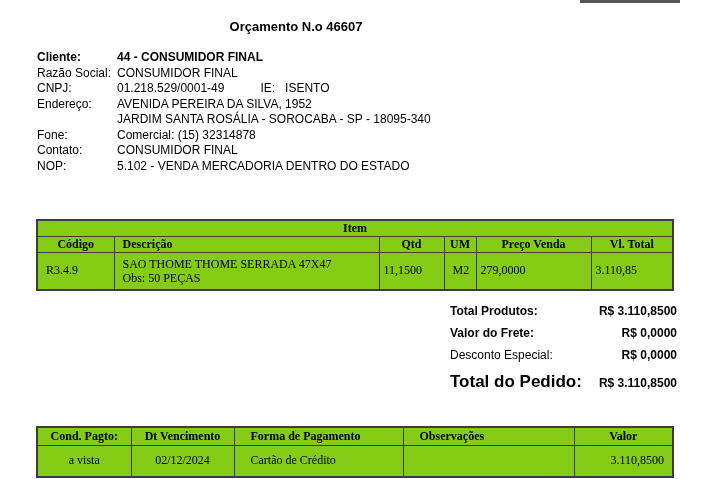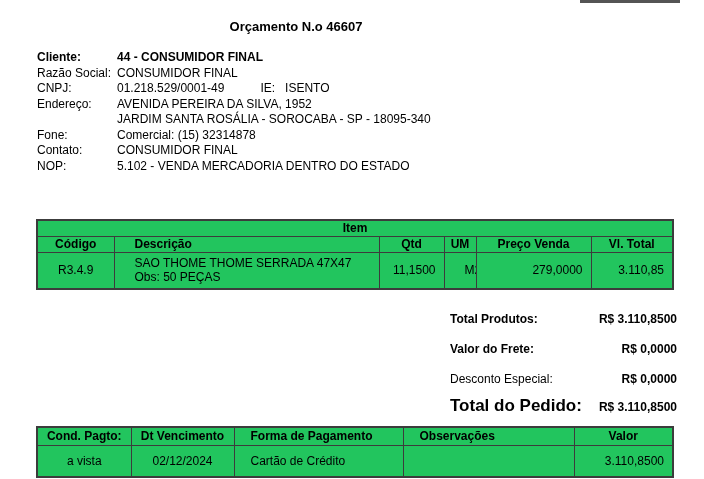--- a/index.html
+++ b/index.html
@@ -20,38 +20,38 @@
     text-align: center; font-size: 13px; font-weight: bold;
   }
   
   .client-info { position: absolute; left: 37px; top: 50px; width: 620px; }
   .client-row { display: flex; height: 15.5px; font-size: 12px; line-height: 15.5px; }
   .client-row .lbl { width: 80px; flex: 0 0 80px; }
   .client-row.bold .lbl, .client-row.bold .val { font-weight: bold; }
   .client-row .ie-lbl { margin-left: 36px; }
   .client-row .ie-val { margin-left: 10px; }
   
-  table { border-collapse: collapse; table-layout: fixed; position: absolute; left: 36px; background: #22c55e; }
+  table { border-collapse: collapse; table-layout: fixed; position: absolute; left: 36px; background: #84cc16; font-family: Liberation Serif, serif; }
   table, th, td { border: 1px solid #3c3c3c; }
   table { border-width: 2px; }
   th, td { font-size: 12px; overflow: hidden; white-space: nowrap; }
   .item-table { top: 219px; width: 636px; }
   .item-table th { font-weight: bold; height: 16px; text-align: center; padding: 0 4px; }
-  .item-table th.left, .item-table td.left { text-align: left; padding-left: 20px; }
+  .item-table th.left, .item-table td.left { text-align: left; padding-left: 8px; }
   .item-table td { height: 37px; vertical-align: middle; padding: 2px 4px; }
-  .item-table td.right { text-align: right; padding-right: 8px; }
+  .item-table td.right { text-align: left; padding-right: 8px; }
   .desc-line { display: block; line-height: 14px; }
   .pay-table { top: 426px; width: 636px; }
   .pay-table th { font-weight: bold; height: 18px; text-align: center; padding: 0 4px; }
   .pay-table td { height: 32px; text-align: center; padding: 0 4px; }
   .pay-table th.left, .pay-table td.left { text-align: left; padding-left: 16px; }
   .pay-table td.right { text-align: right; padding-right: 8px; }
   
   .totals { position: absolute; left: 450px; top: 304px; width: 227px; }
-  .total-row { display: flex; justify-content: space-between; align-items: baseline; height: 22px; font-size: 12px; margin-top: 8px; }
+  .total-row { display: flex; justify-content: space-between; align-items: baseline; height: 22px; font-size: 12px; }
   .total-row .t-lbl { font-weight: bold; }
   .total-row.normal-label .t-lbl { font-weight: normal; }
   .total-row .t-val { font-weight: bold; }
   .total-row.grand { height: 26px; margin-top: 2px; }
   .total-row.grand .t-lbl { font-size: 17px; font-weight: bold; }
 </style>
 </head>
 <body>
 
 <div class="topbar"></div>

